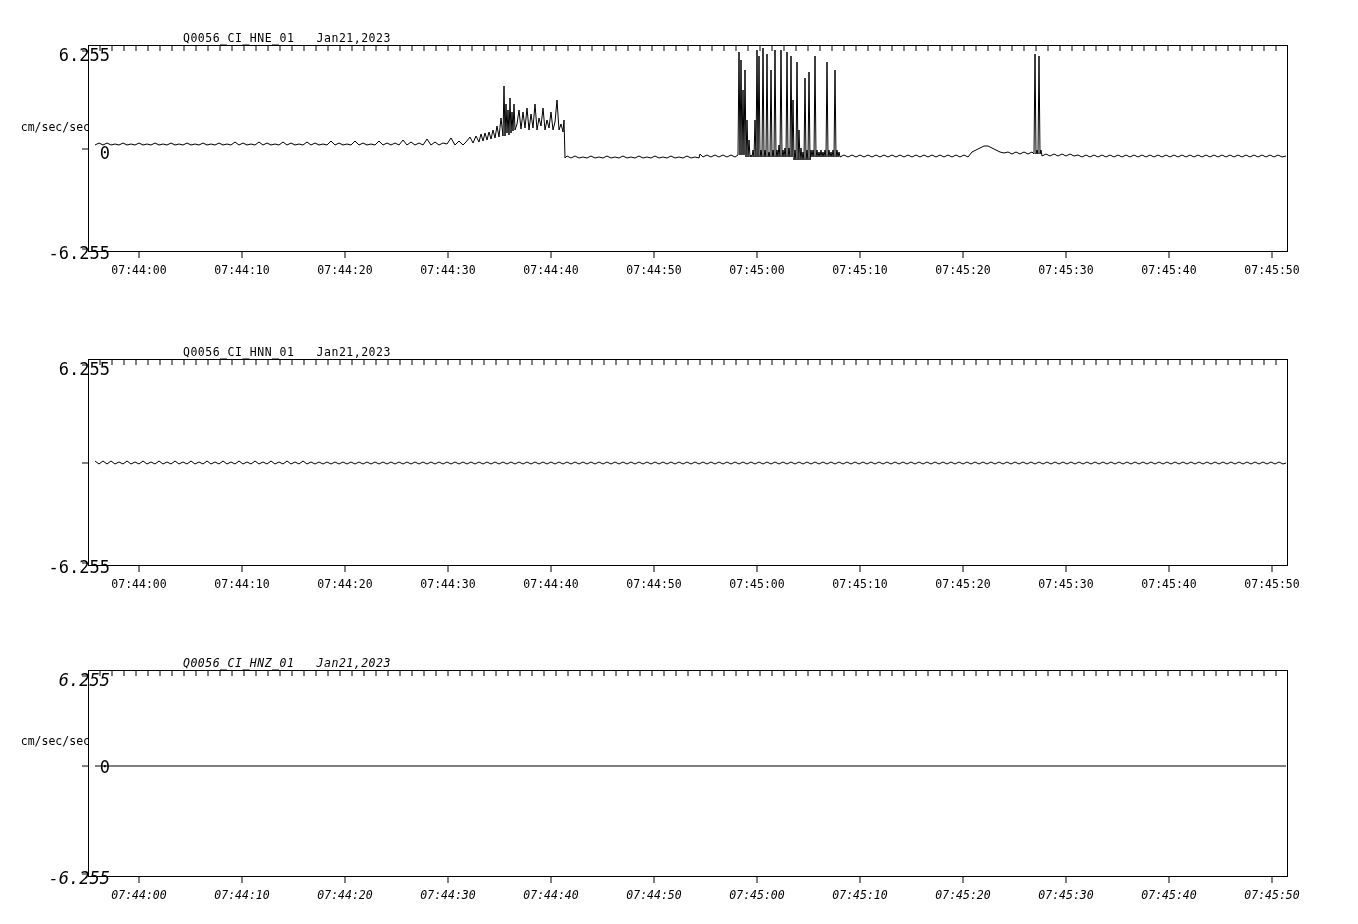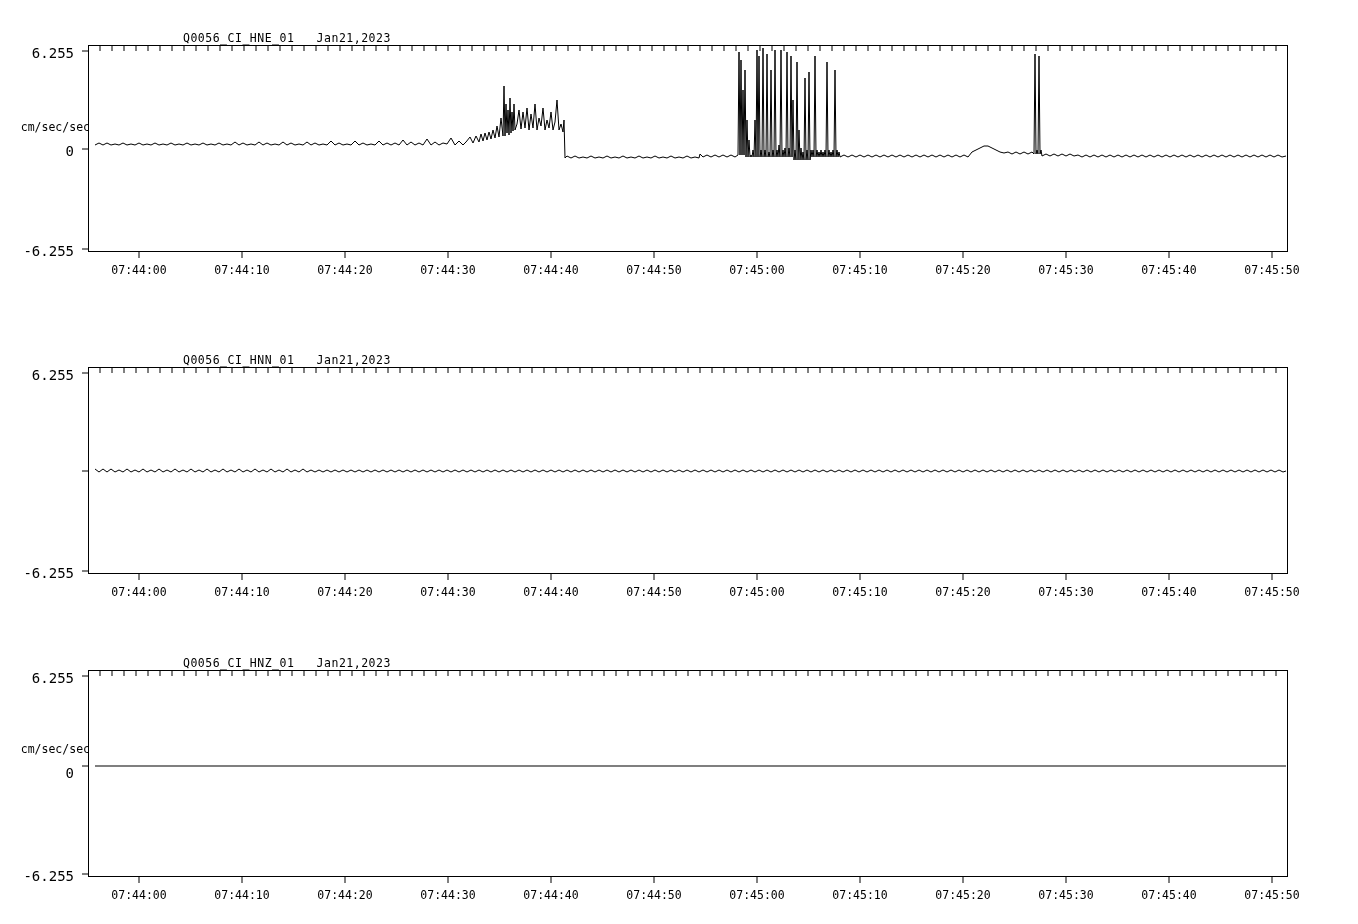--- a/index.html
+++ b/index.html
@@ -45,24 +45,25 @@
   .ylabel {
     position: absolute;
     font-size: 11.5px;
     white-space: pre;
     text-align: right;
     color: #000000;
     padding-left: 8px;
   }
   .ytick {
     position: absolute;
-    font-size: 14px;
+    font-size: 17px;
     text-align: right;
     white-space: pre;
     color: #000000;
+    margin-left: 36px;
   }
   .xtick {
     position: absolute;
     font-size: 11.5px;
     text-align: center;
     white-space: pre;
     color: #000000;
     width: 80px;
   }
 </style>
@@ -225,21 +226,21 @@
     <div class="xtick" style="left:511px;top:263px;">07:44:40</div>
     <div class="xtick" style="left:614px;top:263px;">07:44:50</div>
     <div class="xtick" style="left:717px;top:263px;">07:45:00</div>
     <div class="xtick" style="left:820px;top:263px;">07:45:10</div>
     <div class="xtick" style="left:923px;top:263px;">07:45:20</div>
     <div class="xtick" style="left:1026px;top:263px;">07:45:30</div>
     <div class="xtick" style="left:1129px;top:263px;">07:45:40</div>
     <div class="xtick" style="left:1232px;top:263px;">07:45:50</div>
   </div>
 
-  <div class="panel" style="top:316px;height:308px;">
+  <div class="panel" style="top:308px;height:308px;">
 
     <div class="panel-title" style="left:183px;top:37px;">Q0056_CI_HNN_01   Jan21,2023</div>
 
     <div class="ylabel" style="left:0px;top:426px;width:82px;">cm/sec/sec</div>
 
     <div class="ytick" style="left:0px;top:51px;width:74px;">6.255</div>
     <div class="ytick" style="left:0px;top:449px;width:74px;">0</div>
     <div class="ytick" style="left:0px;top:249px;width:74px;">-6.255</div>
 
     <div class="plot-frame" style="left:88px;top:51px;width:1200px;height:207px;"></div>
@@ -377,21 +378,21 @@
     <div class="xtick" style="left:511px;top:269px;">07:44:40</div>
     <div class="xtick" style="left:614px;top:269px;">07:44:50</div>
     <div class="xtick" style="left:717px;top:269px;">07:45:00</div>
     <div class="xtick" style="left:820px;top:269px;">07:45:10</div>
     <div class="xtick" style="left:923px;top:269px;">07:45:20</div>
     <div class="xtick" style="left:1026px;top:269px;">07:45:30</div>
     <div class="xtick" style="left:1129px;top:269px;">07:45:40</div>
     <div class="xtick" style="left:1232px;top:269px;">07:45:50</div>
   </div>
 
-  <div class="panel" style="top:616px;height:308px;">
+  <div class="panel" style="top:616px;height:308px;font-style:italic;">
 
     <div class="panel-title" style="left:183px;top:40px;">Q0056_CI_HNZ_01   Jan21,2023</div>
 
     <div class="ytick" style="left:0px;top:54px;width:74px;">6.255</div>
 
     <div class="ytick" style="left:0px;top:252px;width:74px;">-6.255</div>
 
     <div class="plot-frame" style="left:88px;top:54px;width:1200px;height:207px;"></div>
 
     <svg class="svg-layer" width="1358" height="308">

